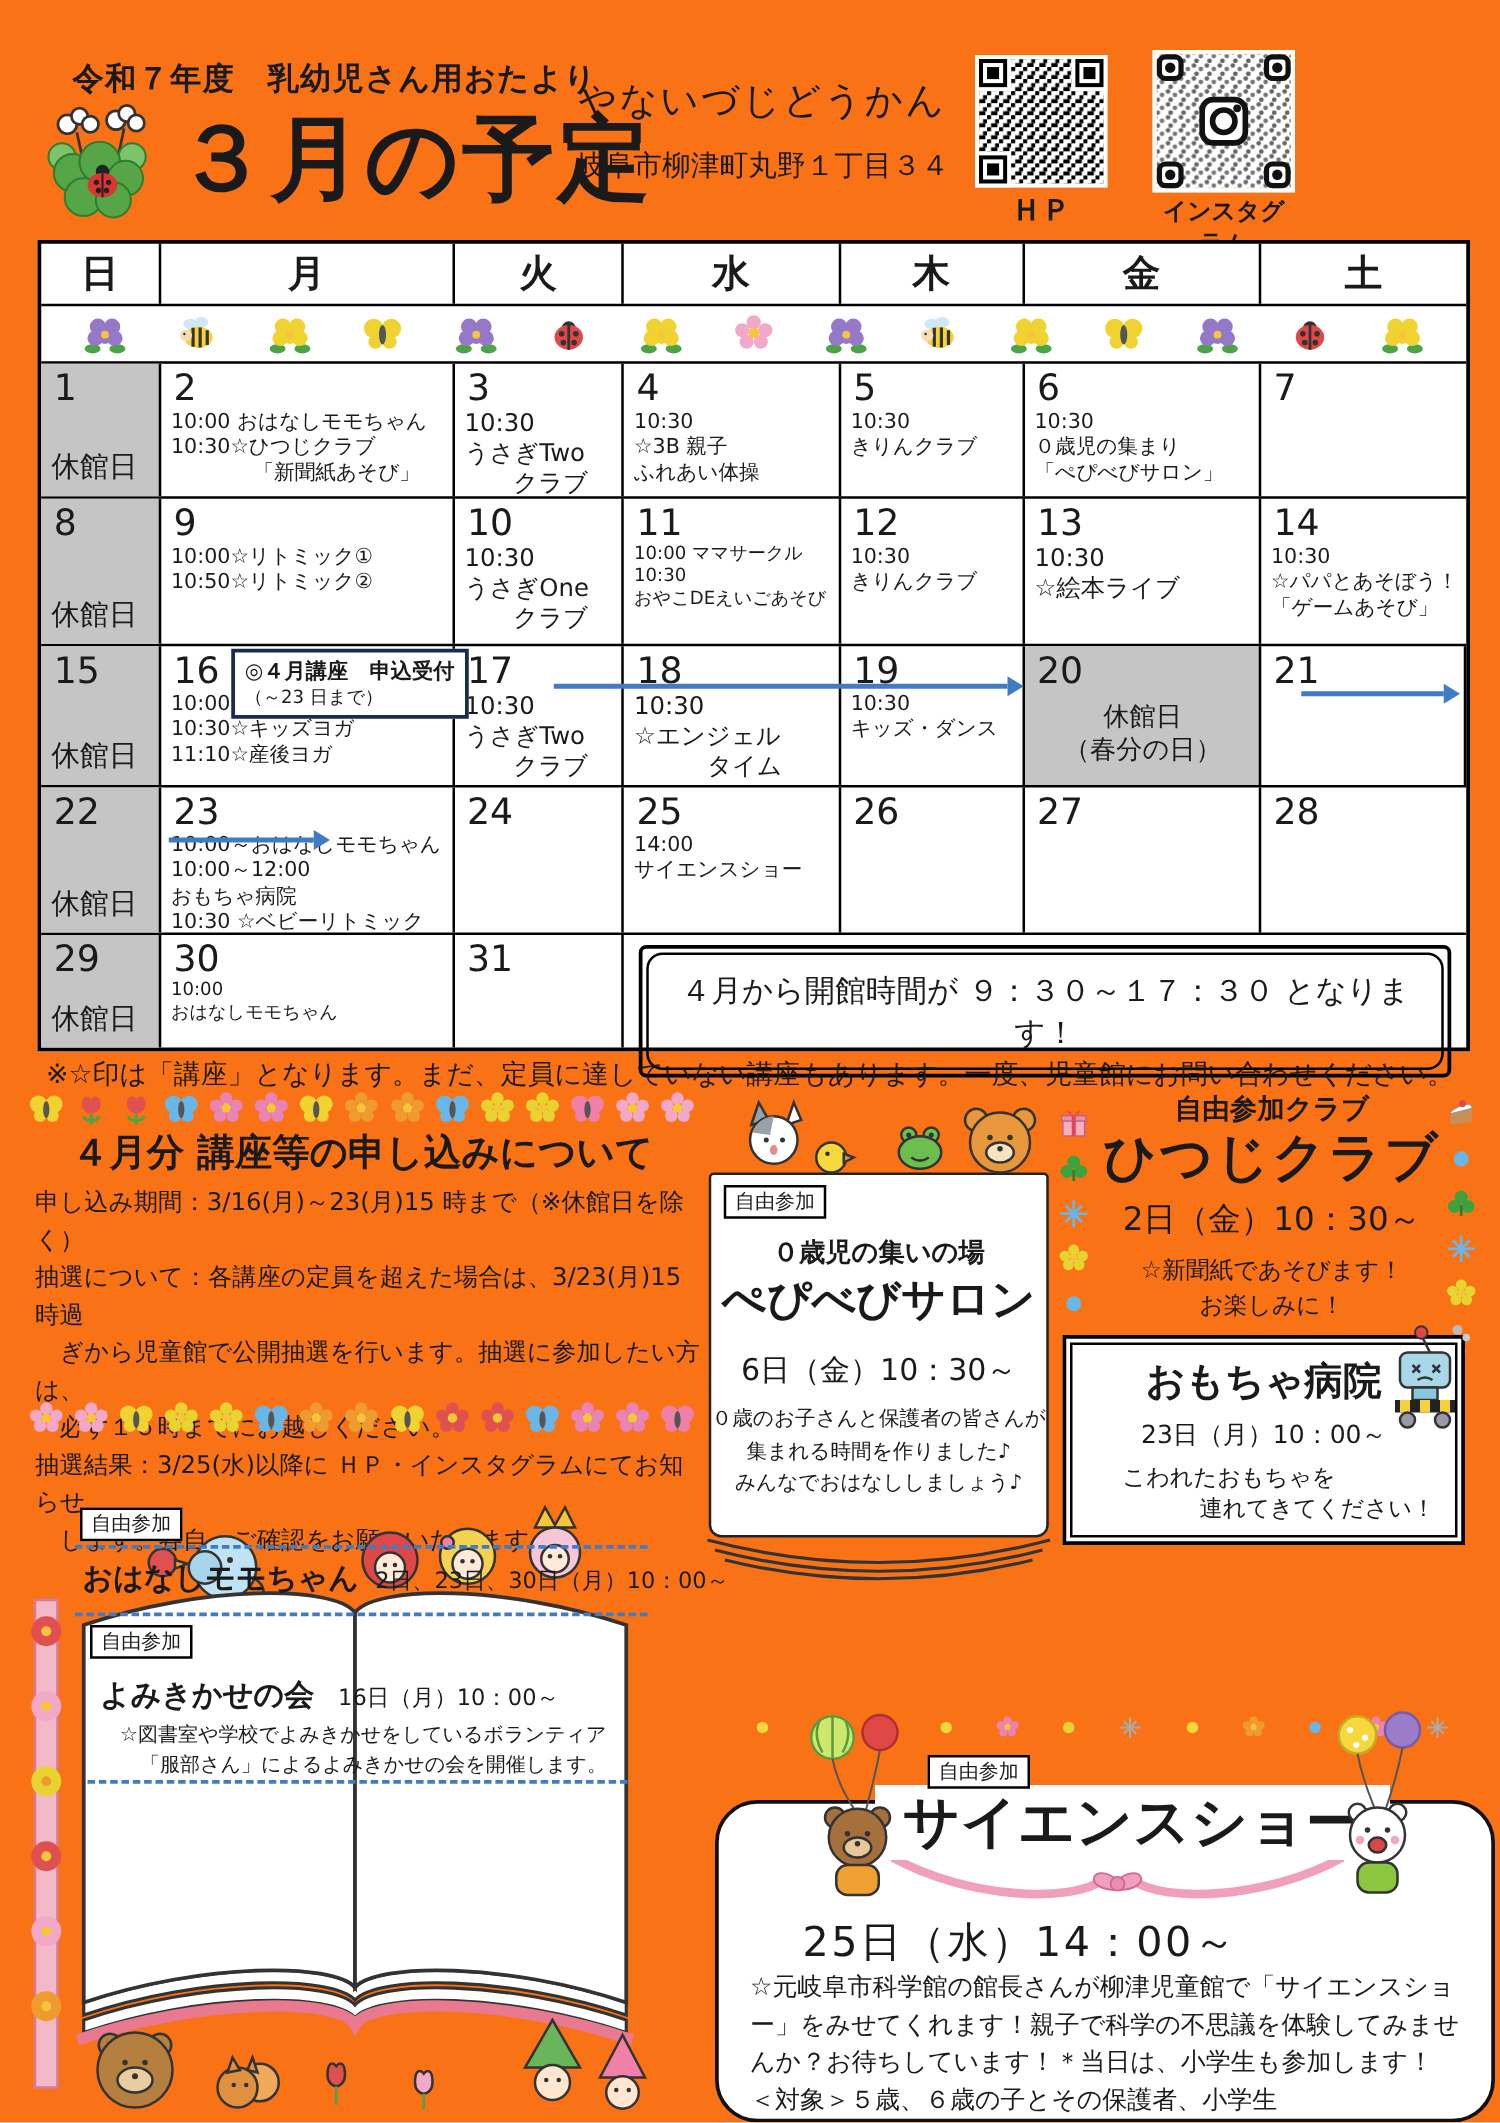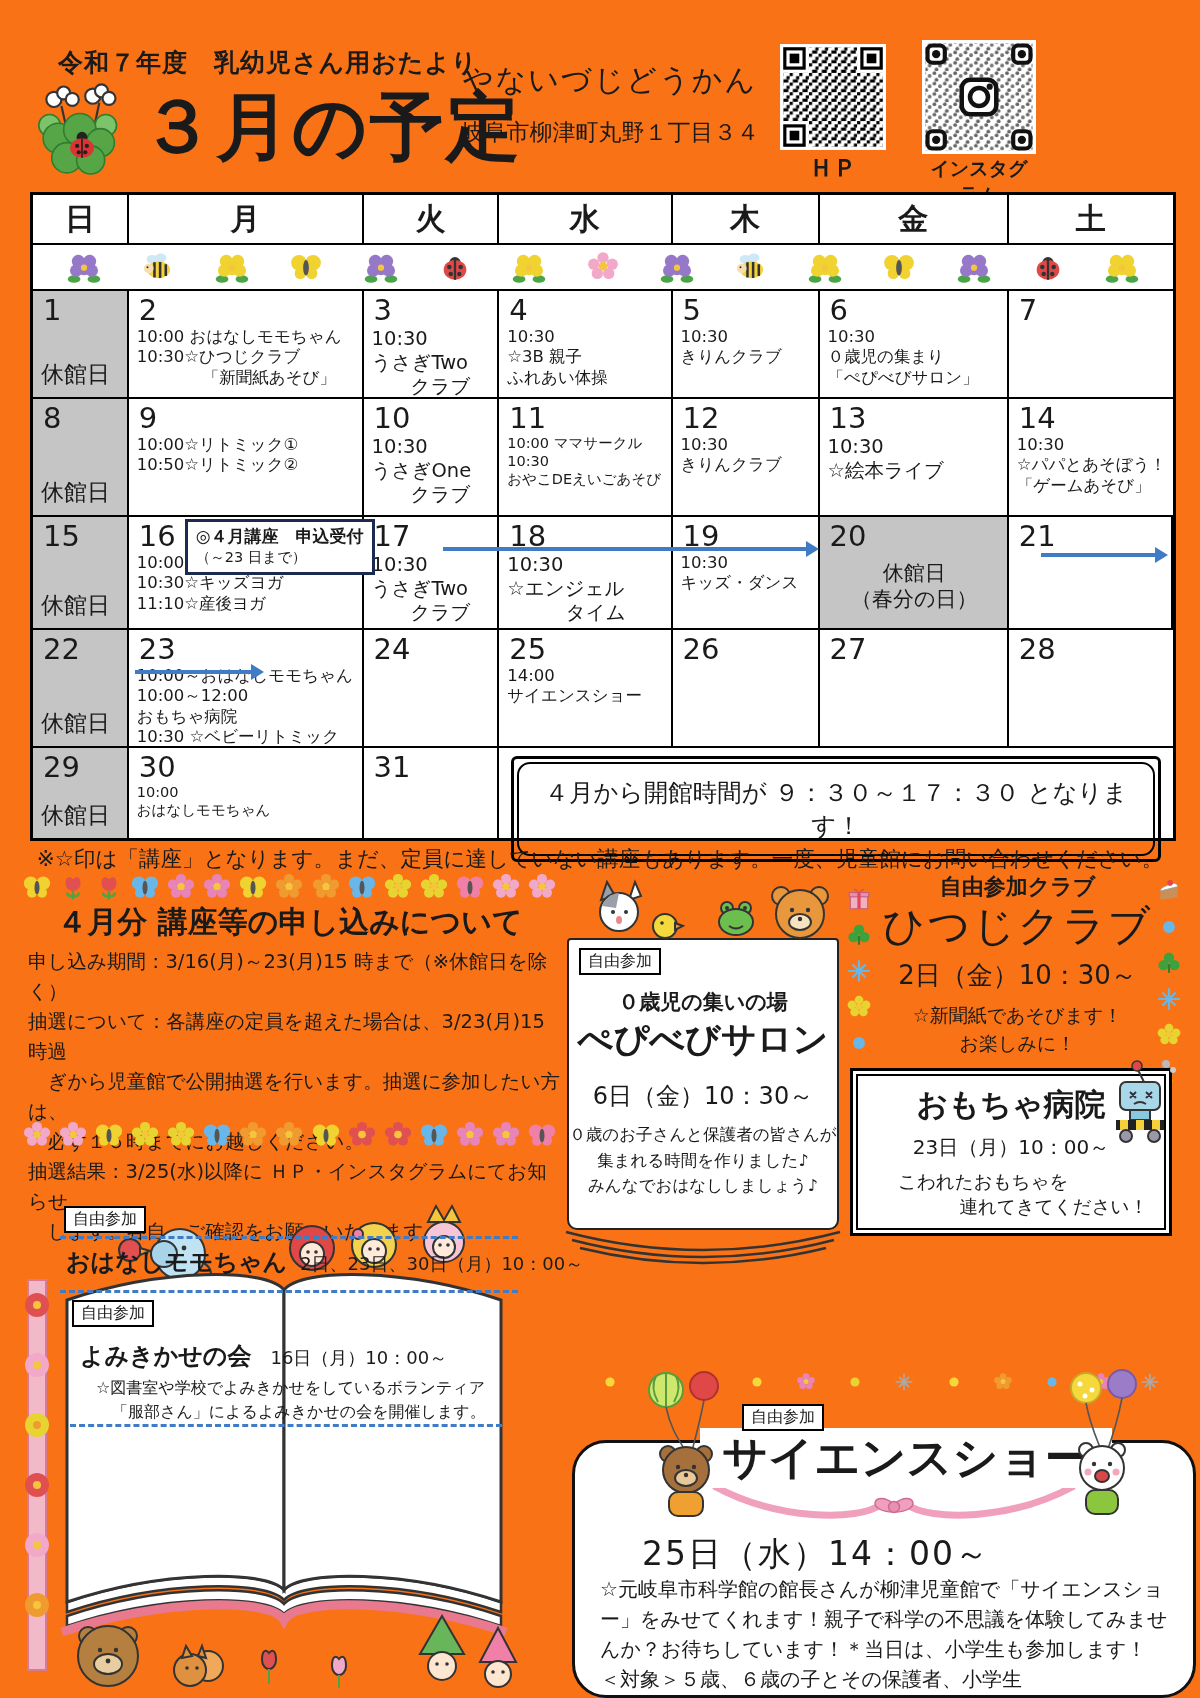--- a/index.html
+++ b/index.html
@@ -88,21 +88,21 @@
   .pepi-badge{position:absolute;left:10px;top:8px;}
   .pepi-sub{position:absolute;left:0;top:48px;width:100%;text-align:center;font-size:21px;font-weight:bold;}
   .pepi-title{position:absolute;left:0;top:76px;width:100%;text-align:center;font-size:35px;font-weight:bold;}
   .pepi-sched{position:absolute;left:0;top:140px;width:100%;text-align:center;font-size:24px;}
   .pepi-desc{position:absolute;left:0;top:182px;width:100%;text-align:center;font-size:16.5px;line-height:1.55;}
   .pepi-curl{left:560px;top:1228px;width:286px;height:44px;}
 
   
   .hitsuji{left:845px;top:872px;width:345px;text-align:center;}
   .hitsuji .label{font-size:22px;font-weight:bold;}
-  .hitsuji .title{font-size:42px;font-weight:normal;letter-spacing:2px;line-height:1.15;}
+  .hitsuji .title{font-size:42px;font-weight:bold;letter-spacing:2px;line-height:1.15;}
   .hitsuji .sched{font-size:26px;margin-top:8px;}
   .hitsuji .d1{font-size:19px;margin-top:10px;}
   .hitsuji .d2{font-size:19px;margin-top:2px;}
   .hitsuji-row{margin-top:10px;display:flex;justify-content:space-between;padding:0 14px;}
   .hitsuji-row svg{width:24px;height:24px;}
   .side-col{display:flex;flex-direction:column;gap:10px;align-items:center;z-index:3;}
   .side-col svg{width:26px;height:26px;}
   .hl-col{left:846px;top:886px;}
   .hr-col{left:1156px;top:878px;}
   .toy-box{left:850px;top:1068px;width:322px;height:168px;border:3px solid #000;padding:3px;box-sizing:border-box;background:#fff;}

